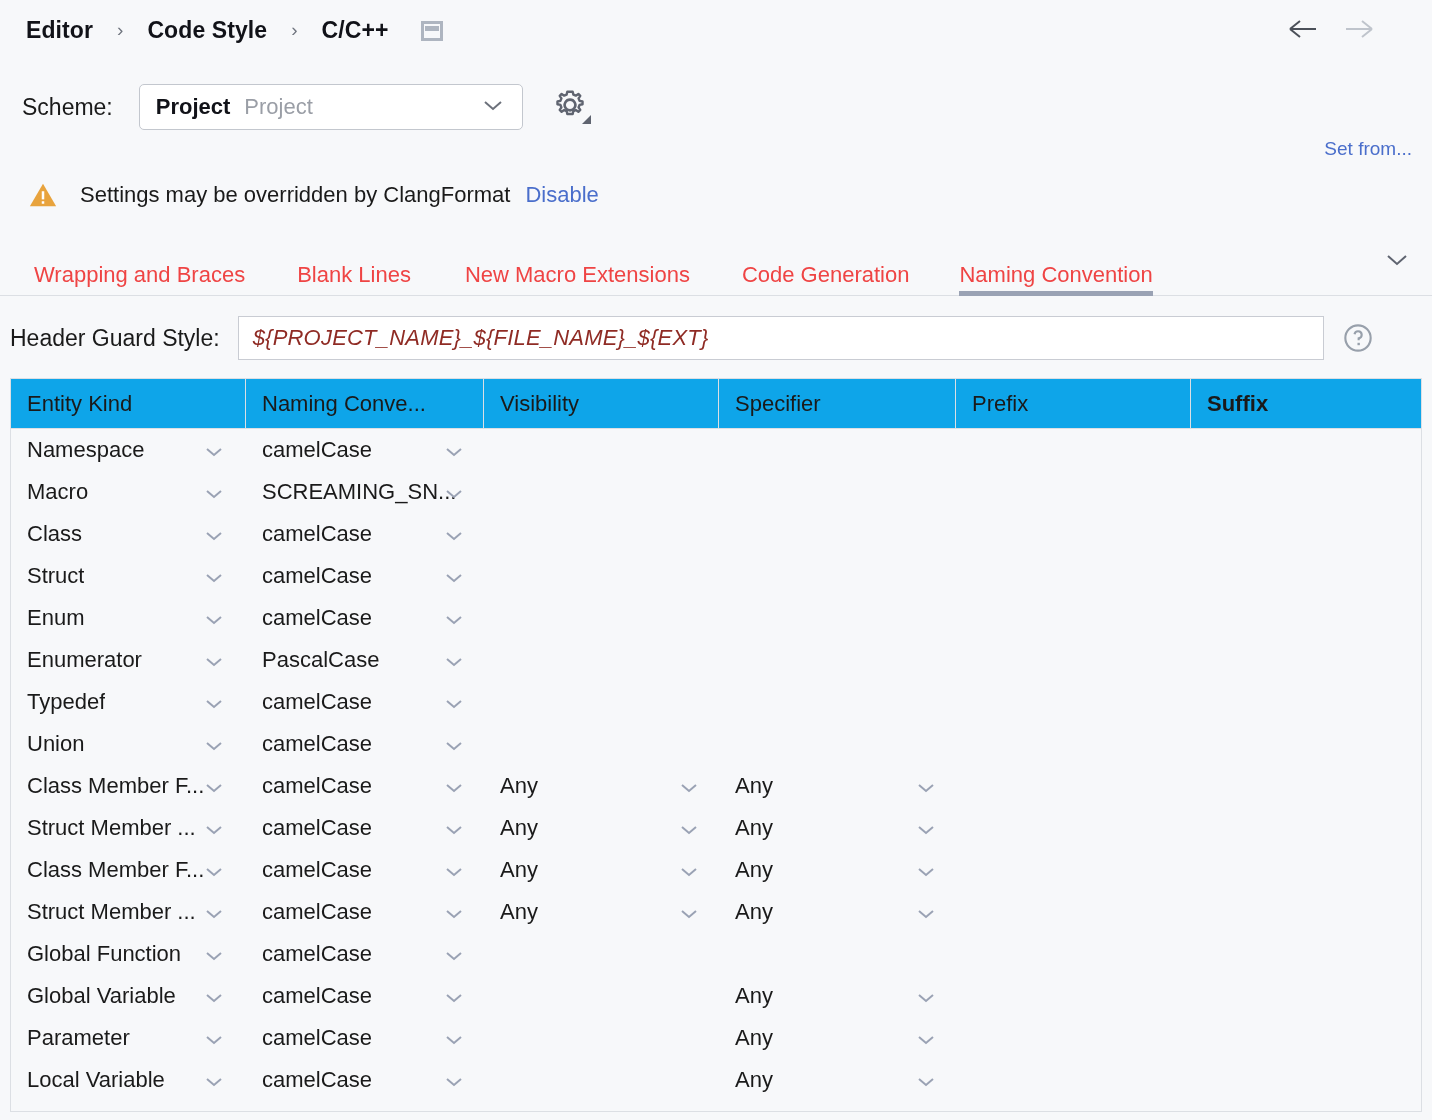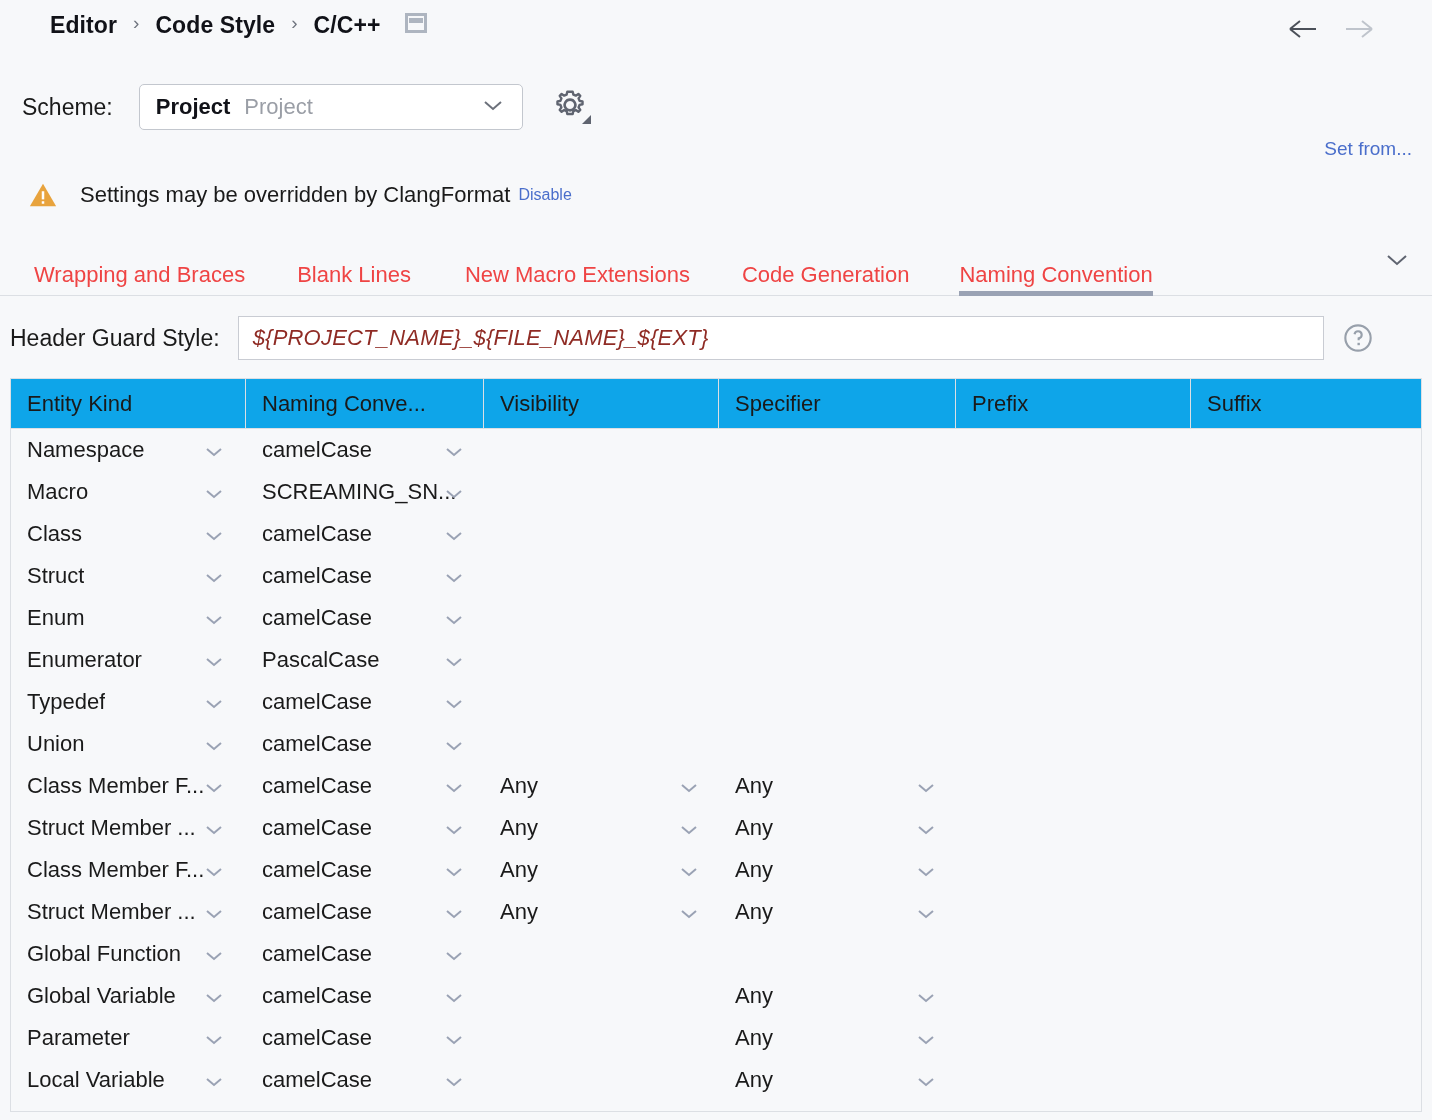--- a/index.html
+++ b/index.html
@@ -9,23 +9,22 @@
     background: #f7f8fa;
     font-family: "Liberation Sans", sans-serif;
     color: #1a1a1a;
     overflow: hidden;
   }
   #root { position: relative; width: 1432px; height: 1120px; }
 
   
   .breadcrumb {
     position: absolute; left: 26px; top: 12px;
-    display: flex; gap: 4px;
+    display: flex; align-items: center; gap: 12px;
     height: 36px;
-    margin-left: 24px;
   }
   .crumb {
     font-size: 23px; font-weight: bold; color: #111218;
     letter-spacing: 0.1px;
   }
   .crumb-sep {
     font-size: 19px; color: #70757f; margin: 0 12px;
     position: relative; top: 0px;
   }
   .panel-icon {
@@ -75,21 +74,21 @@
     font-size: 19px; color: #4a6ecb; cursor: pointer;
   }
 
   
   .warn-row {
     position: absolute; left: 28px; top: 180px;
     display: flex; align-items: center;
   }
   .warn-icon { width: 30px; height: 30px; margin-right: 22px; }
   .warn-text { font-size: 22px; color: #1a1a1a; }
-  .warn-link { font-size: 16px; color: #4a6ecb; margin-left: 8px; cursor: pointer; }
+  .warn-link { font-size: 22px; color: #4a6ecb; margin-left: 15px; cursor: pointer; }
 
   
   .tabbar {
     position: absolute; left: 0; top: 240px; width: 1432px; height: 56px;
     border-bottom: 1px solid #dcdfe4;
     display: flex; align-items: flex-start;
   }
   .tab {
     font-size: 22px; color: #ef4444; padding: 10px 0 0 0;
     height: 56px; position: relative; white-space: nowrap;
@@ -135,21 +134,21 @@
     border-bottom: 1px solid #dcdfe4;
     background: #0ea5e9;
   }
   .th {
     font-size: 22px; color: #1a1a1a;
     display: flex; align-items: center;
     padding-left: 16px;
     border-right: 1px solid #dcdfe4;
     overflow: hidden; white-space: nowrap;
   }
-  .th:last-child { border-right: none; }
+  .th:last-child { border-right: none; font-weight: bold; }
   .tbody { }
   .tr { display: flex; height: 42px; }
   .td {
     height: 42px; display: flex; align-items: center;
     padding-left: 16px; position: relative;
     overflow: hidden; white-space: nowrap;
   }
   .cell-text {
     font-size: 22px; color: #1a1a1a;
     overflow: hidden; text-overflow: ellipsis; white-space: nowrap;

